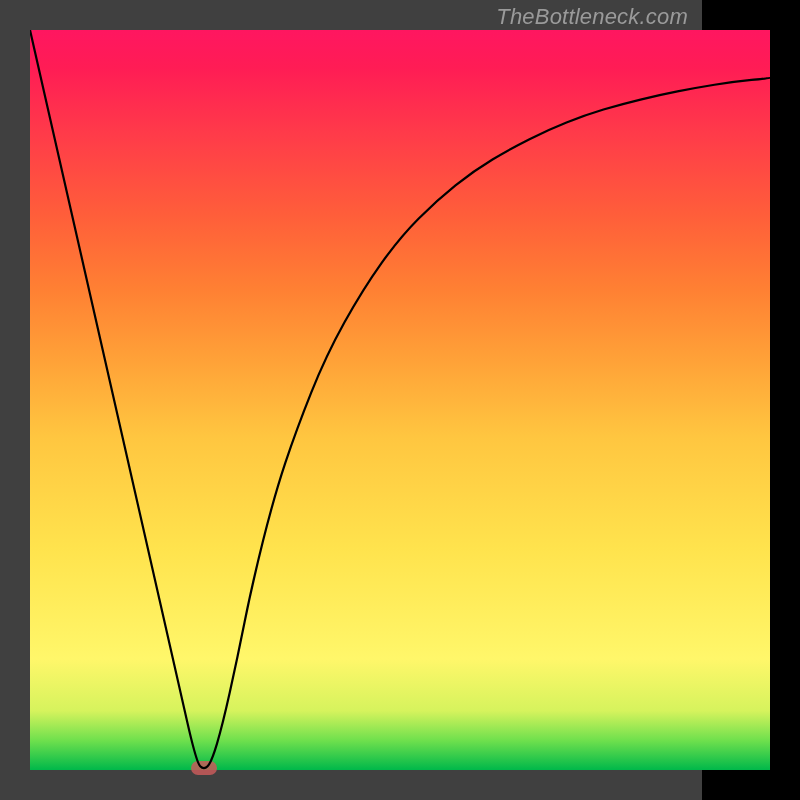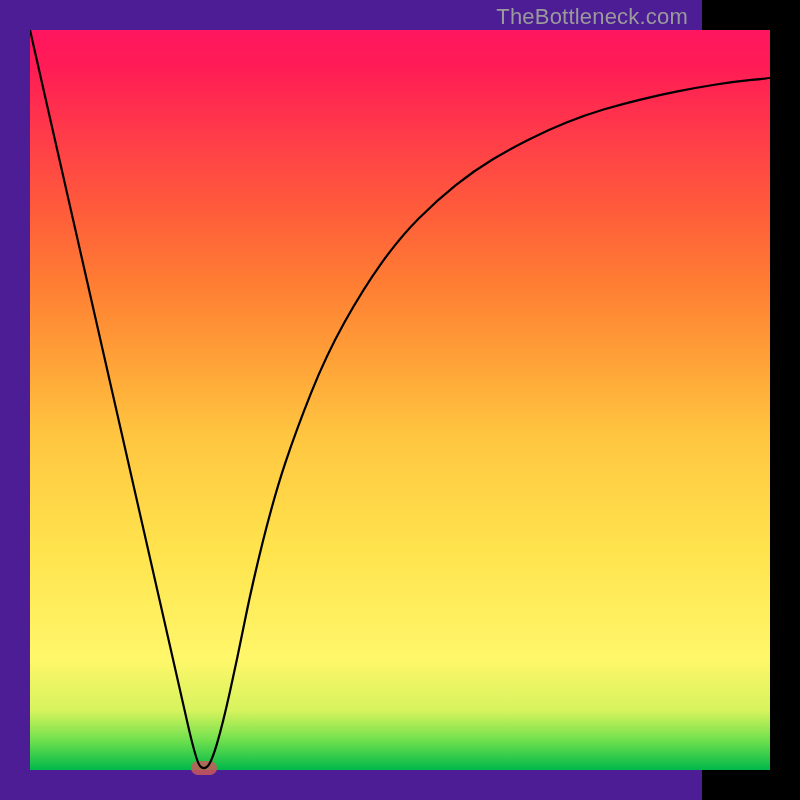--- a/index.html
+++ b/index.html
@@ -8,21 +8,22 @@
     width: 800px;
     height: 800px;
     overflow: hidden;
     background: #000;
     font-family: Arial, Helvetica, sans-serif;
   }
   .stage {
     position: relative;
     width: 702px;
     height: 800px;
-    background: #4c1d95;
+    background: #404040;
+    font-style: italic;
   }
   .watermark {
     position: absolute;
     top: 4px;
     right: 14px;
     color: #9a9a9a;
     font-size: 22px;
     font-weight: 400;
     letter-spacing: 0.2px;
     user-select: none;

